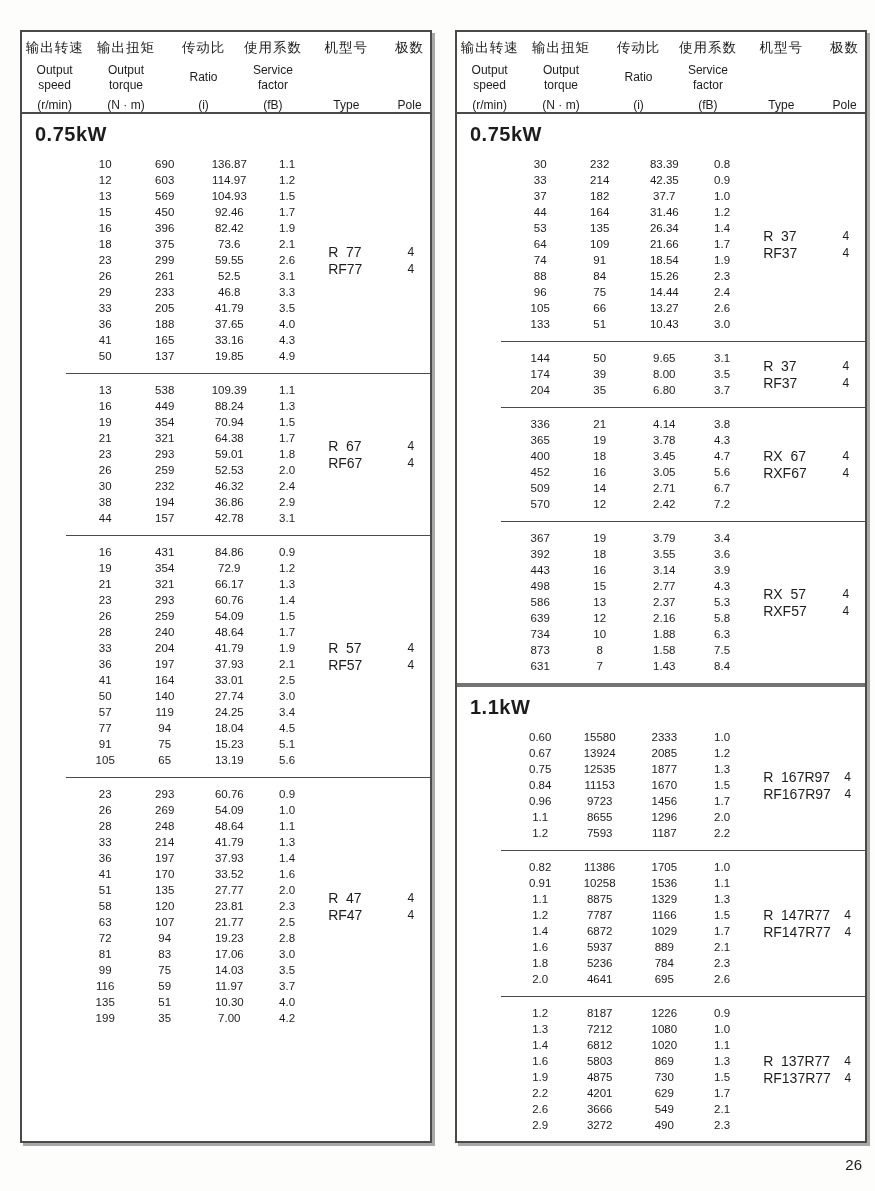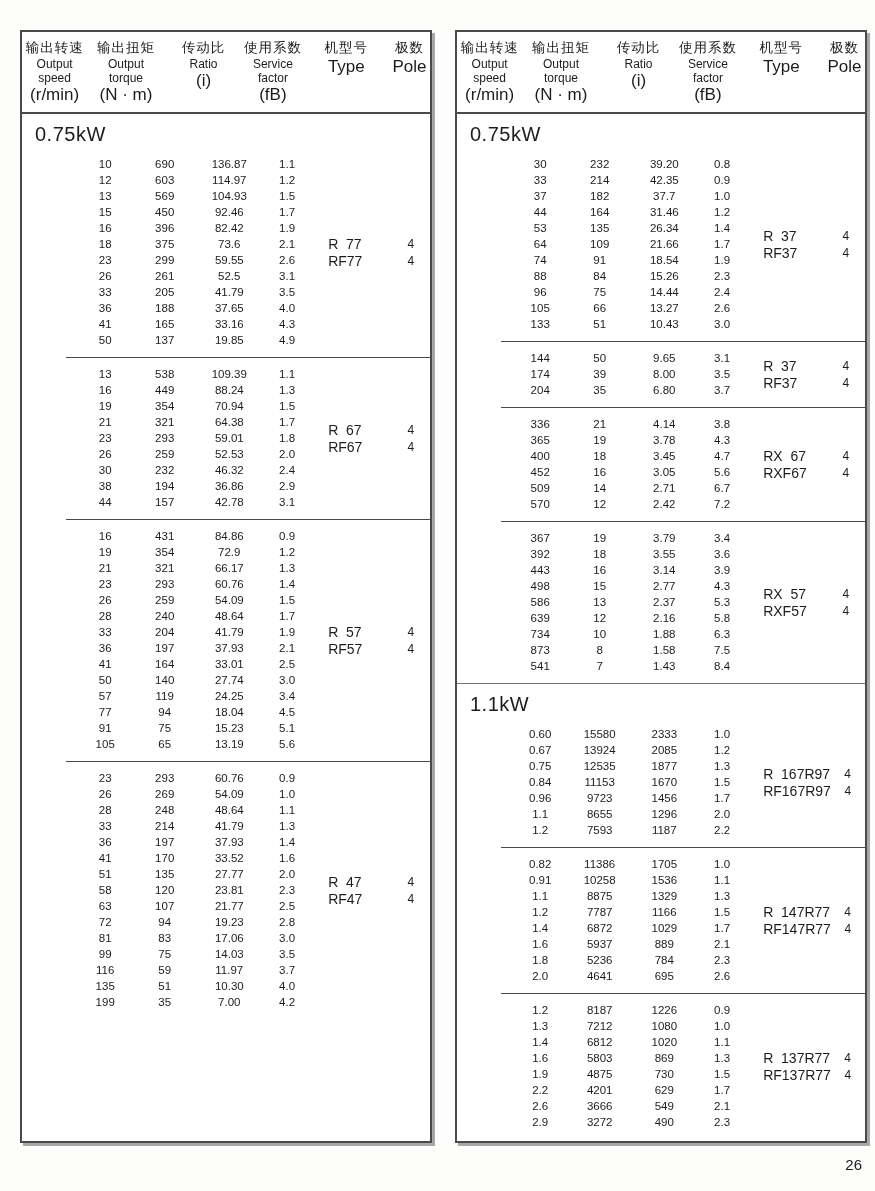--- a/index.html
+++ b/index.html
@@ -12,26 +12,26 @@
     position:absolute;top:30px;height:1113px;width:412px;
     border:2px solid #4a4a4a;background:#fff;box-sizing:border-box;
     box-shadow:3px 3px 0 #a8a8a8;
   }
   #table-left{left:20px;}
   #table-right{left:455px;}
   .thead{
     height:82px;border-bottom:2px solid #4a4a4a;box-sizing:border-box;
     display:grid;grid-template-columns:16% 19% 19% 15% 21% 10%;
   }
-  .hcell{display:flex;flex-direction:column;align-items:center;text-align:center;padding:7px 0 7px;}
+  .hcell{display:flex;flex-direction:column;justify-content:space-between;align-items:center;text-align:center;padding:7px 0 0;}
   .hzh{font-size:13.5px;letter-spacing:1px;white-space:nowrap;}
   .hen{font-size:12px;line-height:1.18;white-space:pre-line;}
-  .hunit{font-size:17px;white-space:nowrap;}
-  .sec-title{font-size:20px;font-weight:normal;padding:9px 0 2px 13px;letter-spacing:.5px;}
-  .section + .section{border-top:1px solid #737373;}
+  .hunit{font-size:12px;white-space:nowrap;}
+  .sec-title{font-size:20px;font-weight:bold;padding:9px 0 2px 13px;letter-spacing:.5px;}
+  .section + .section{border-top:4px solid #737373;}
   .block{position:relative;padding:8px 12px 9px;margin-left:44px;}
   .block + .block{border-top:1px solid #4a4a4a;}
   .r{display:grid;grid-template-columns:16% 19% 19% 15%;height:16px;line-height:16px;}
   .c{text-align:center;font-size:11.5px;}
   .typecol{position:absolute;right:0;top:50%;transform:translateY(-50%);width:31%;}
   .tline{display:flex;height:17px;line-height:17px;}
   .tname{flex:1;padding-left:11px;font-size:14px;white-space:pre;}
   .tpole{width:34%;text-align:center;font-size:12px;}
   .pagenum{position:absolute;right:13px;top:1156px;font-size:15px;}
 </style>
@@ -122,20 +122,26 @@
                 <div class="c">59.55</div>
                 <div class="c">2.6</div>
               </div>
               <div class="r">
                 <div class="c">26</div>
                 <div class="c">261</div>
                 <div class="c">52.5</div>
                 <div class="c">3.1</div>
               </div>
               <div class="r">
+                <div class="c">29</div>
+                <div class="c">233</div>
+                <div class="c">46.8</div>
+                <div class="c">3.3</div>
+              </div>
+              <div class="r">
                 <div class="c">33</div>
                 <div class="c">205</div>
                 <div class="c">41.79</div>
                 <div class="c">3.5</div>
               </div>
               <div class="r">
                 <div class="c">36</div>
                 <div class="c">188</div>
                 <div class="c">37.65</div>
                 <div class="c">4.0</div>
@@ -474,21 +480,21 @@
         </div>
       </div>
       <div class="tbody-area">
         <div class="section">
           <div class="sec-title">0.75kW</div>
           <div class="block">
             <div class="rows">
               <div class="r">
                 <div class="c">30</div>
                 <div class="c">232</div>
-                <div class="c">39.20</div>
+                <div class="c">83.39</div>
                 <div class="c">0.8</div>
               </div>
               <div class="r">
                 <div class="c">33</div>
                 <div class="c">214</div>
                 <div class="c">42.35</div>
                 <div class="c">0.9</div>
               </div>
               <div class="r">
                 <div class="c">37</div>
@@ -682,21 +688,21 @@
                 <div class="c">1.88</div>
                 <div class="c">6.3</div>
               </div>
               <div class="r">
                 <div class="c">873</div>
                 <div class="c">8</div>
                 <div class="c">1.58</div>
                 <div class="c">7.5</div>
               </div>
               <div class="r">
-                <div class="c">541</div>
+                <div class="c">631</div>
                 <div class="c">7</div>
                 <div class="c">1.43</div>
                 <div class="c">8.4</div>
               </div>
             </div>
             <div class="typecol">
               <div class="tline">
                 <div class="tname">RX  57</div>
                 <div class="tpole">4</div>
               </div>

